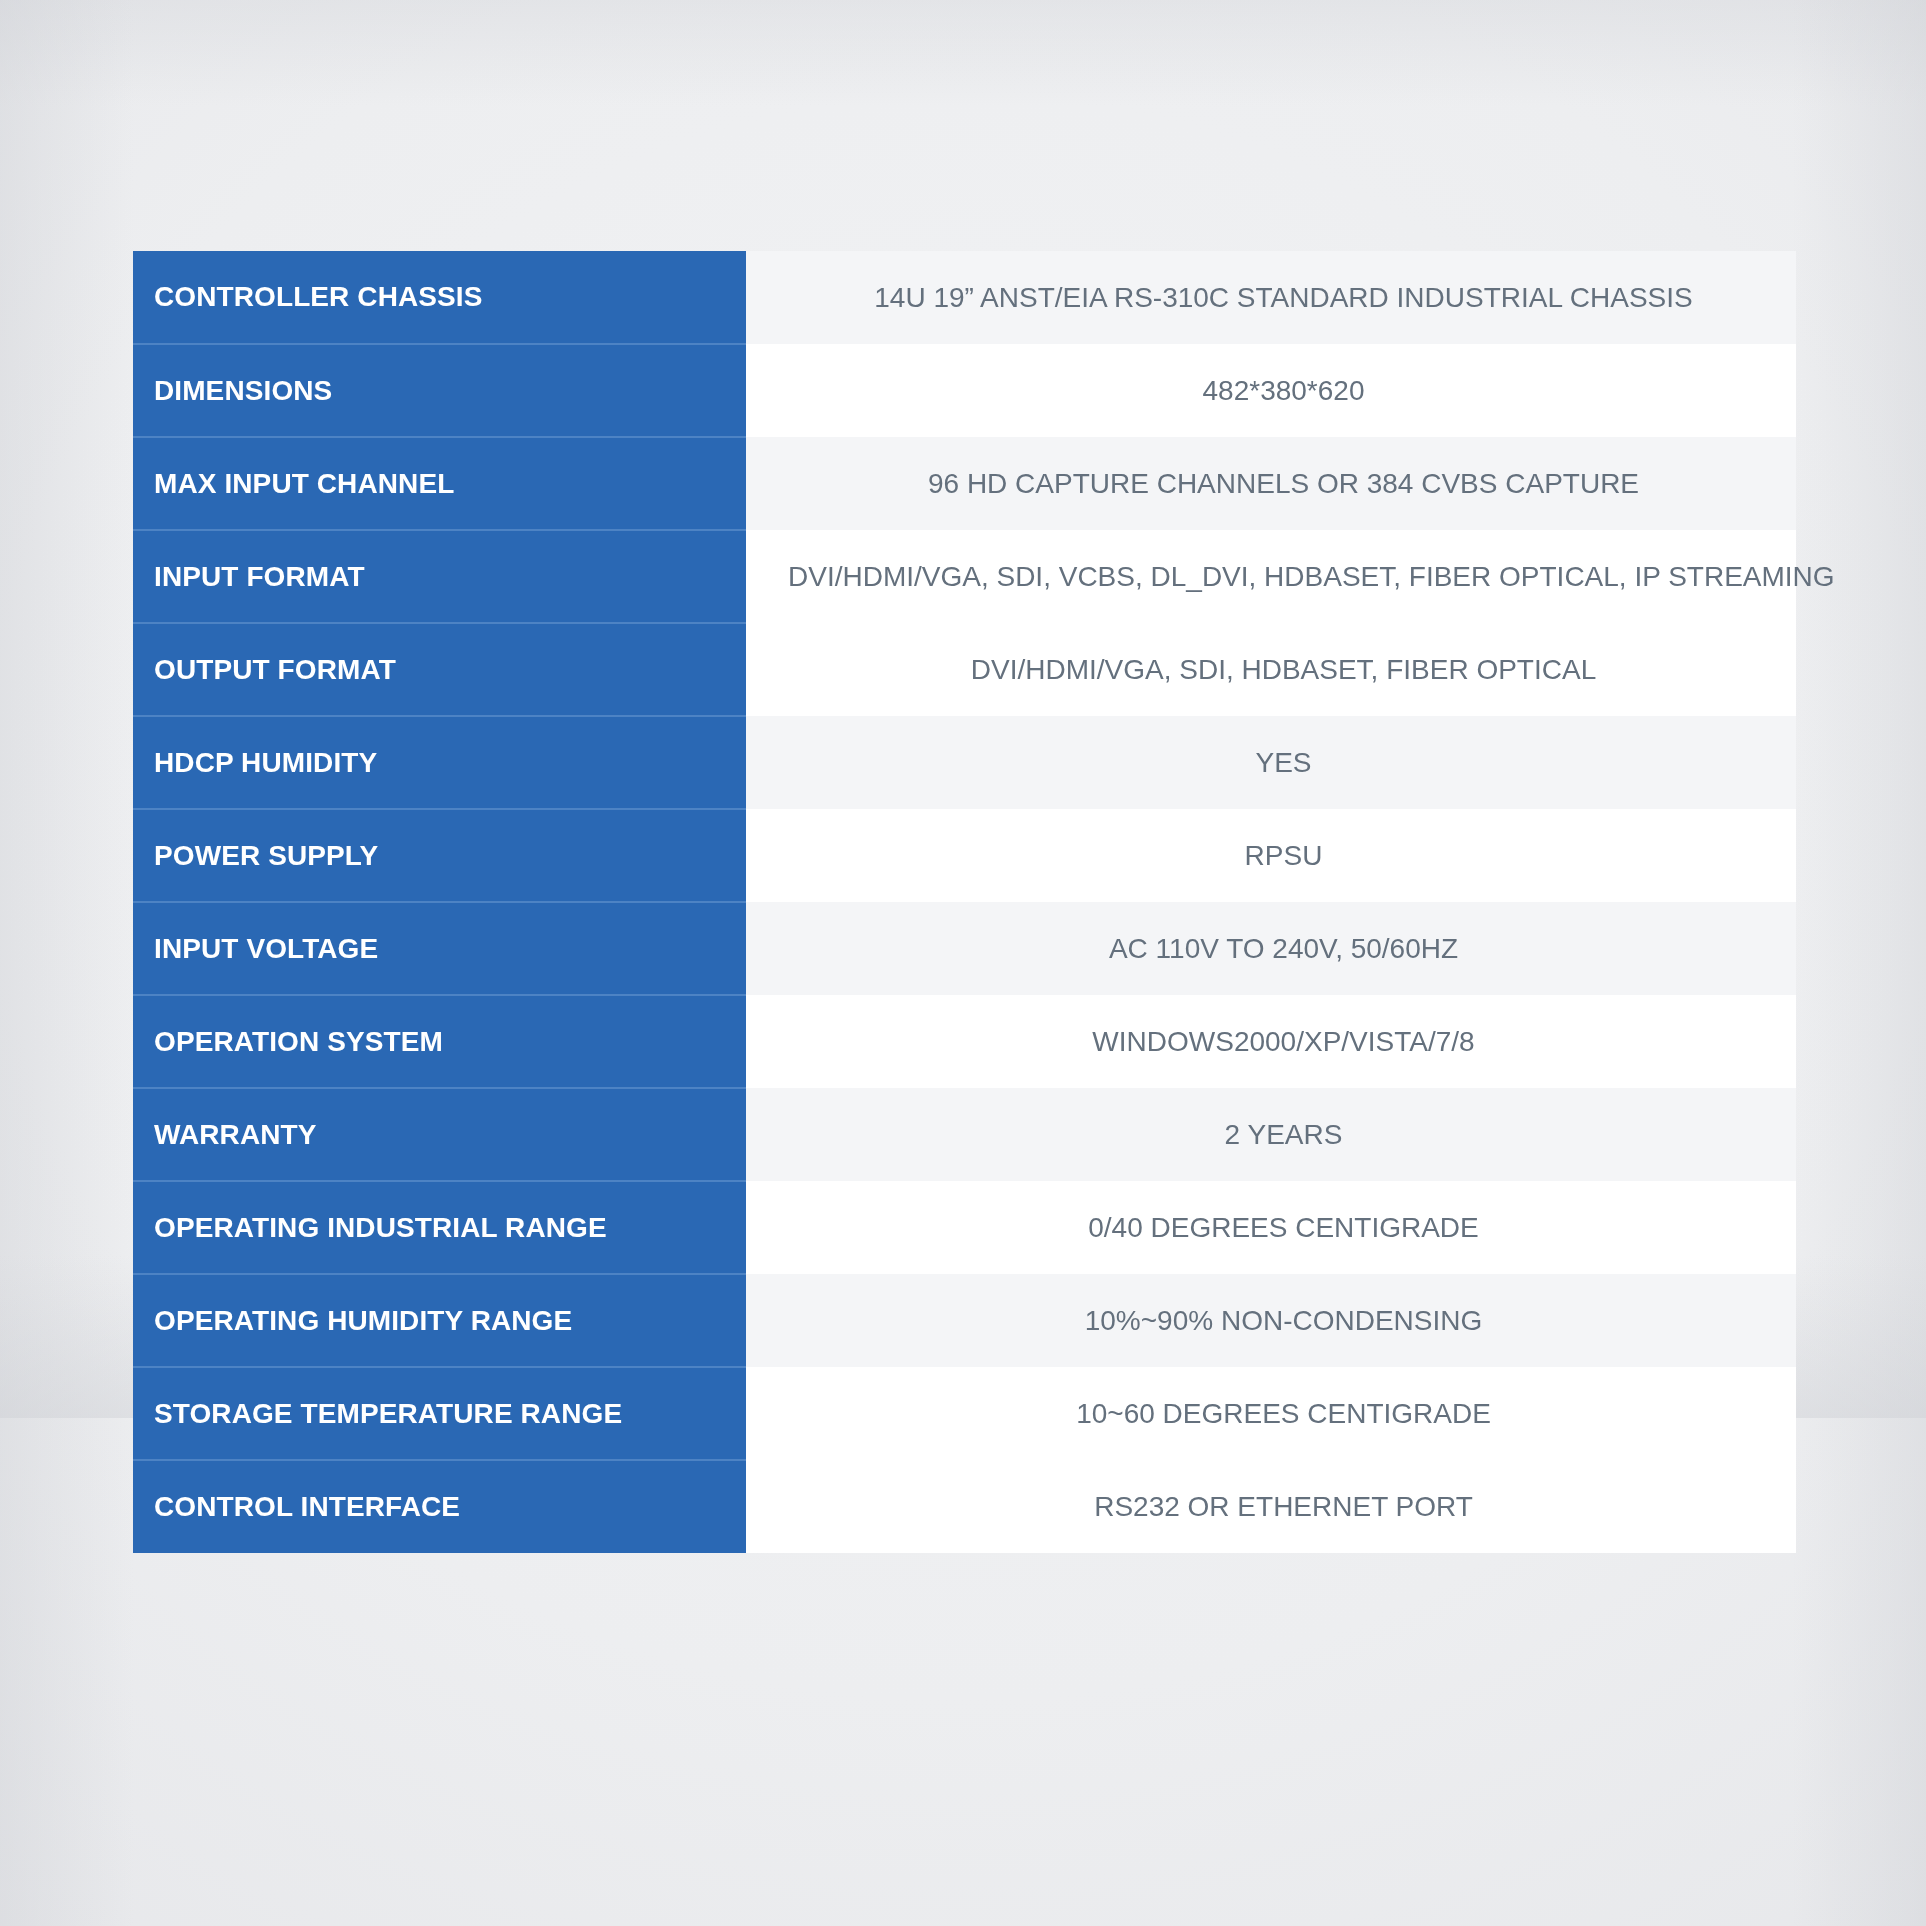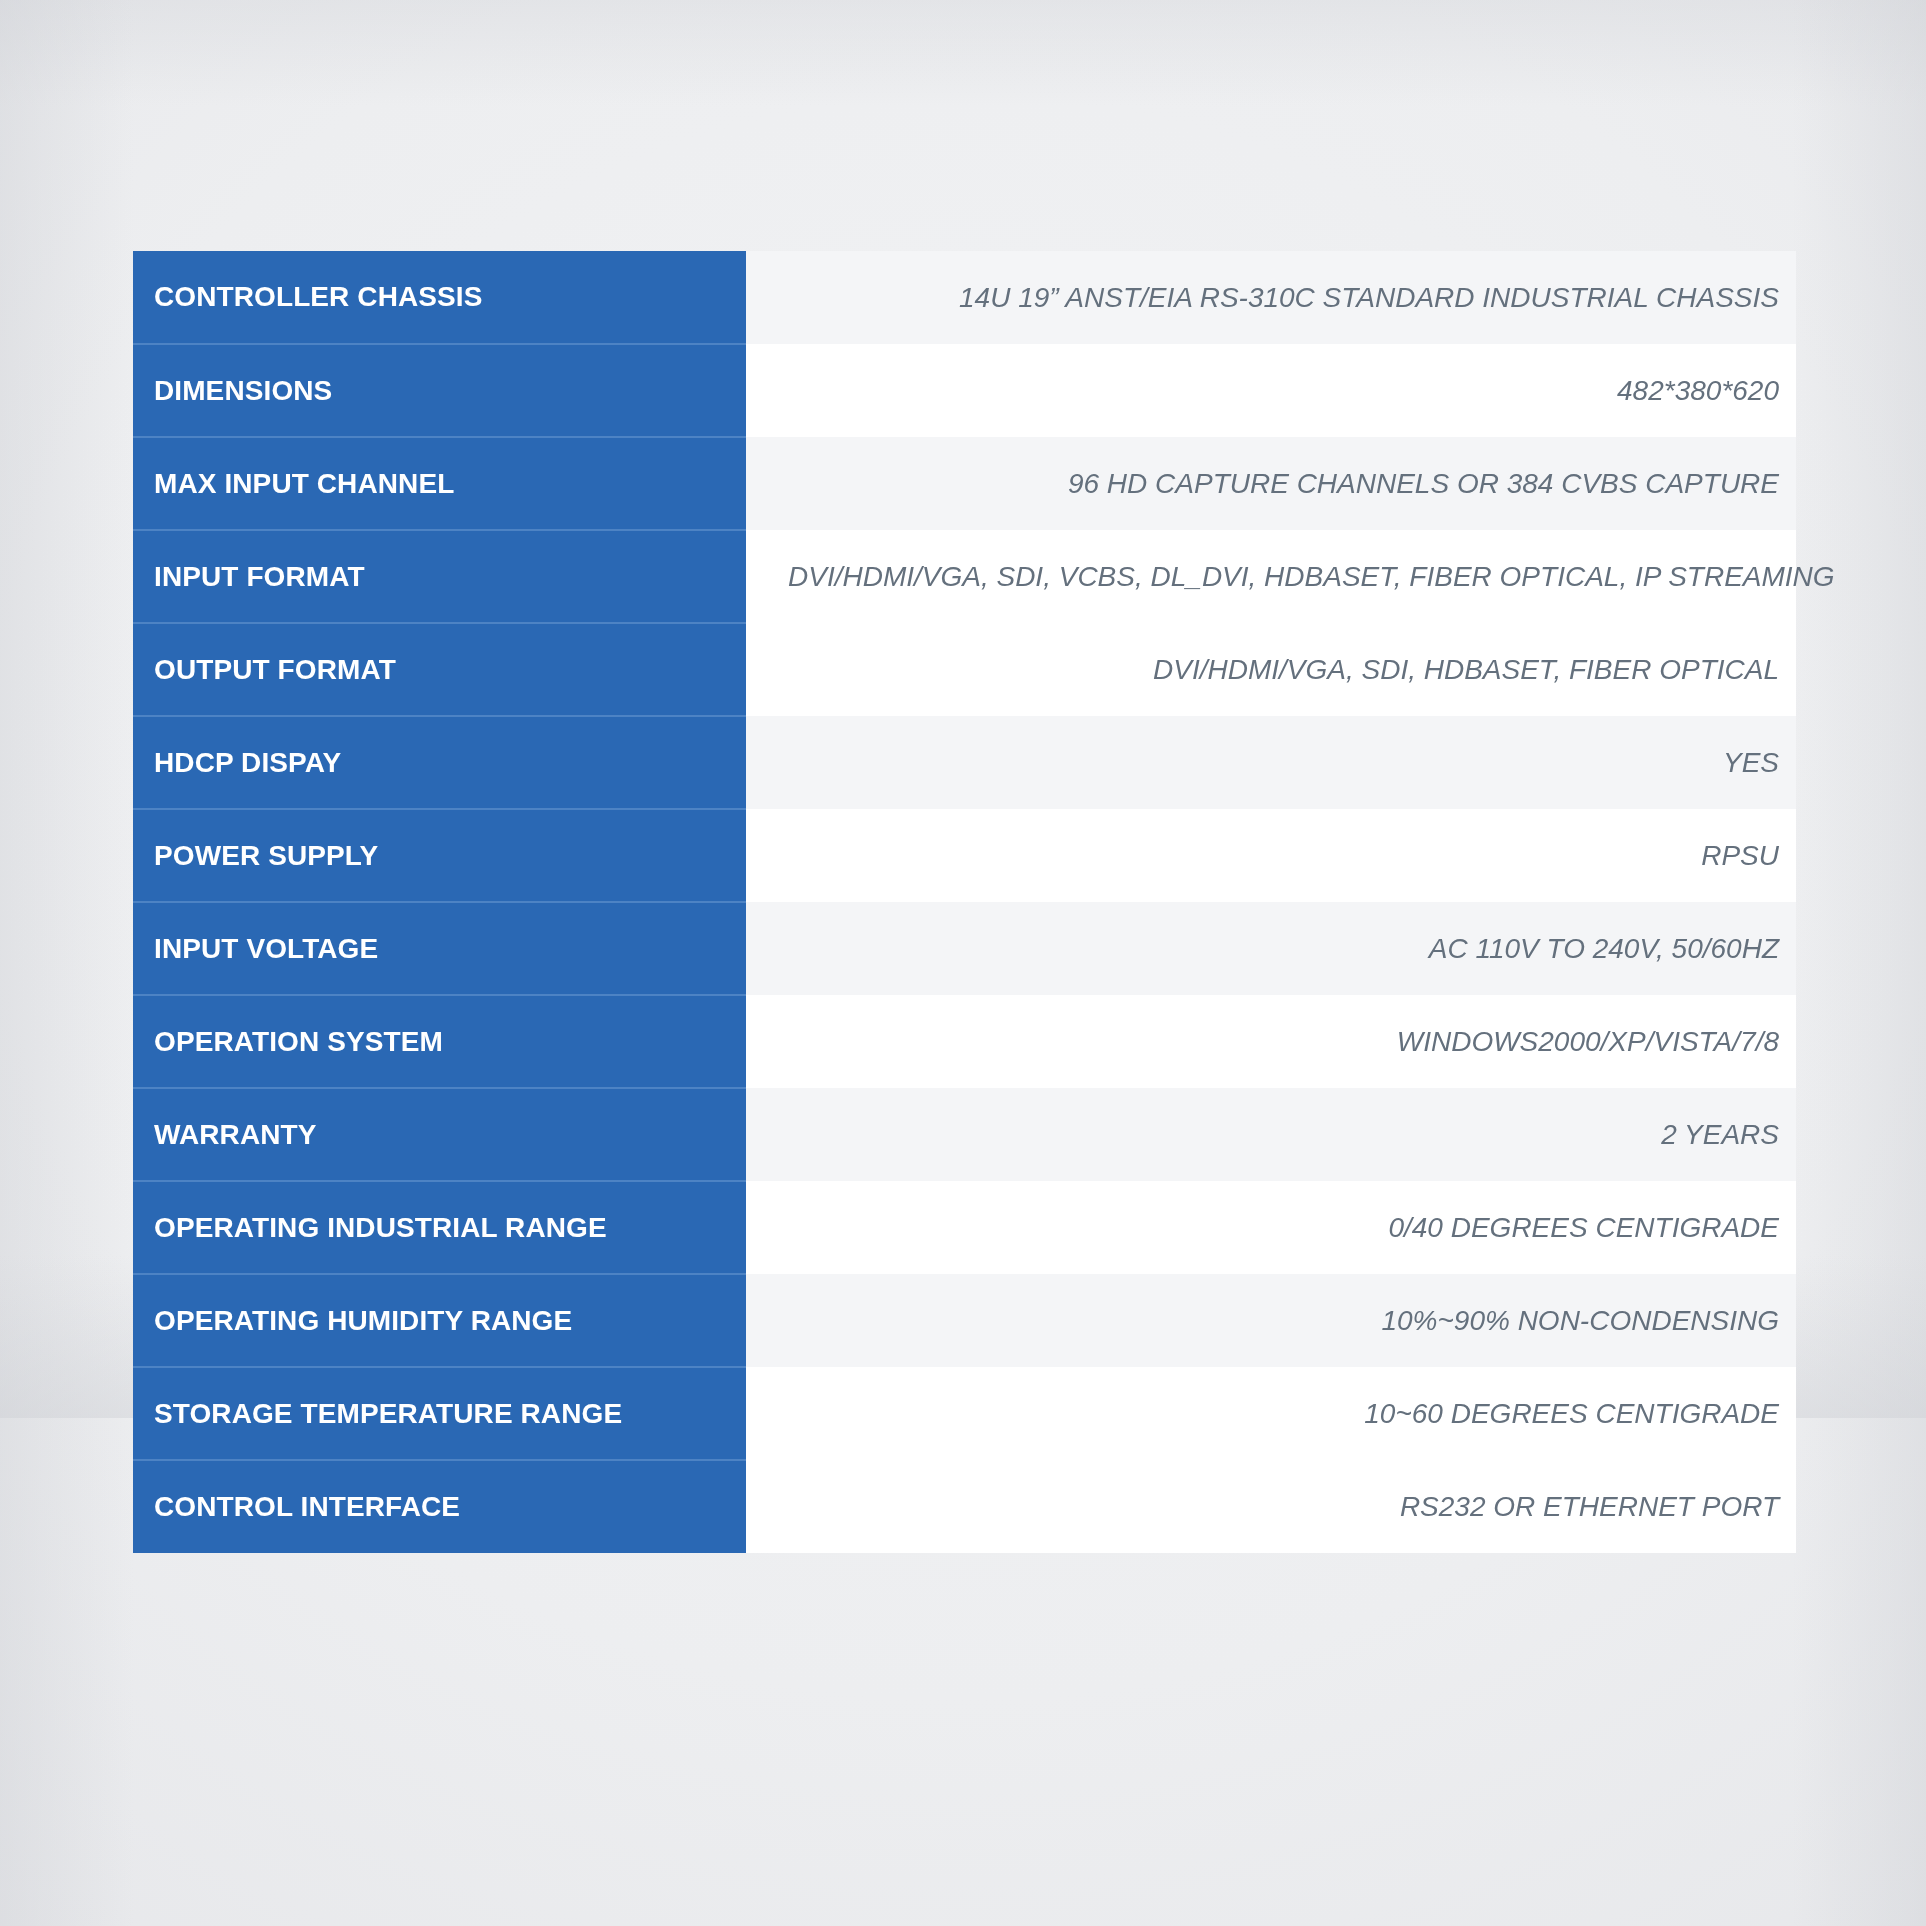--- a/index.html
+++ b/index.html
@@ -51,23 +51,22 @@
     border-bottom: none;
   }
 
   .spec-value {
     background: #FFFFFF;
     color: #64707D;
     font-size: 28px;
     font-weight: normal;
     padding: 0 17px 0 42px;
     vertical-align: middle;
-    text-align: right;
+    text-align: center;
     white-space: nowrap;
-    font-style: italic;
   }
 
   .spec-table tr.alt .spec-value {
     background: #F4F5F7;
   }
 
   
   .vignette-left {
     position: absolute;
     left: 0; top: 0;
@@ -123,21 +122,21 @@
         </tr>
         <tr>
           <td class="spec-label">INPUT FORMAT</td>
           <td class="spec-value">DVI/HDMI/VGA, SDI, VCBS, DL_DVI, HDBASET, FIBER OPTICAL, IP STREAMING</td>
         </tr>
         <tr>
           <td class="spec-label">OUTPUT FORMAT</td>
           <td class="spec-value">DVI/HDMI/VGA, SDI, HDBASET, FIBER OPTICAL</td>
         </tr>
         <tr class="alt">
-          <td class="spec-label">HDCP DISPAY</td>
+          <td class="spec-label">HDCP HUMIDITY</td>
           <td class="spec-value">YES</td>
         </tr>
         <tr>
           <td class="spec-label">POWER SUPPLY</td>
           <td class="spec-value">RPSU</td>
         </tr>
         <tr class="alt">
           <td class="spec-label">INPUT VOLTAGE</td>
           <td class="spec-value">AC 110V TO 240V, 50/60HZ</td>
         </tr>

